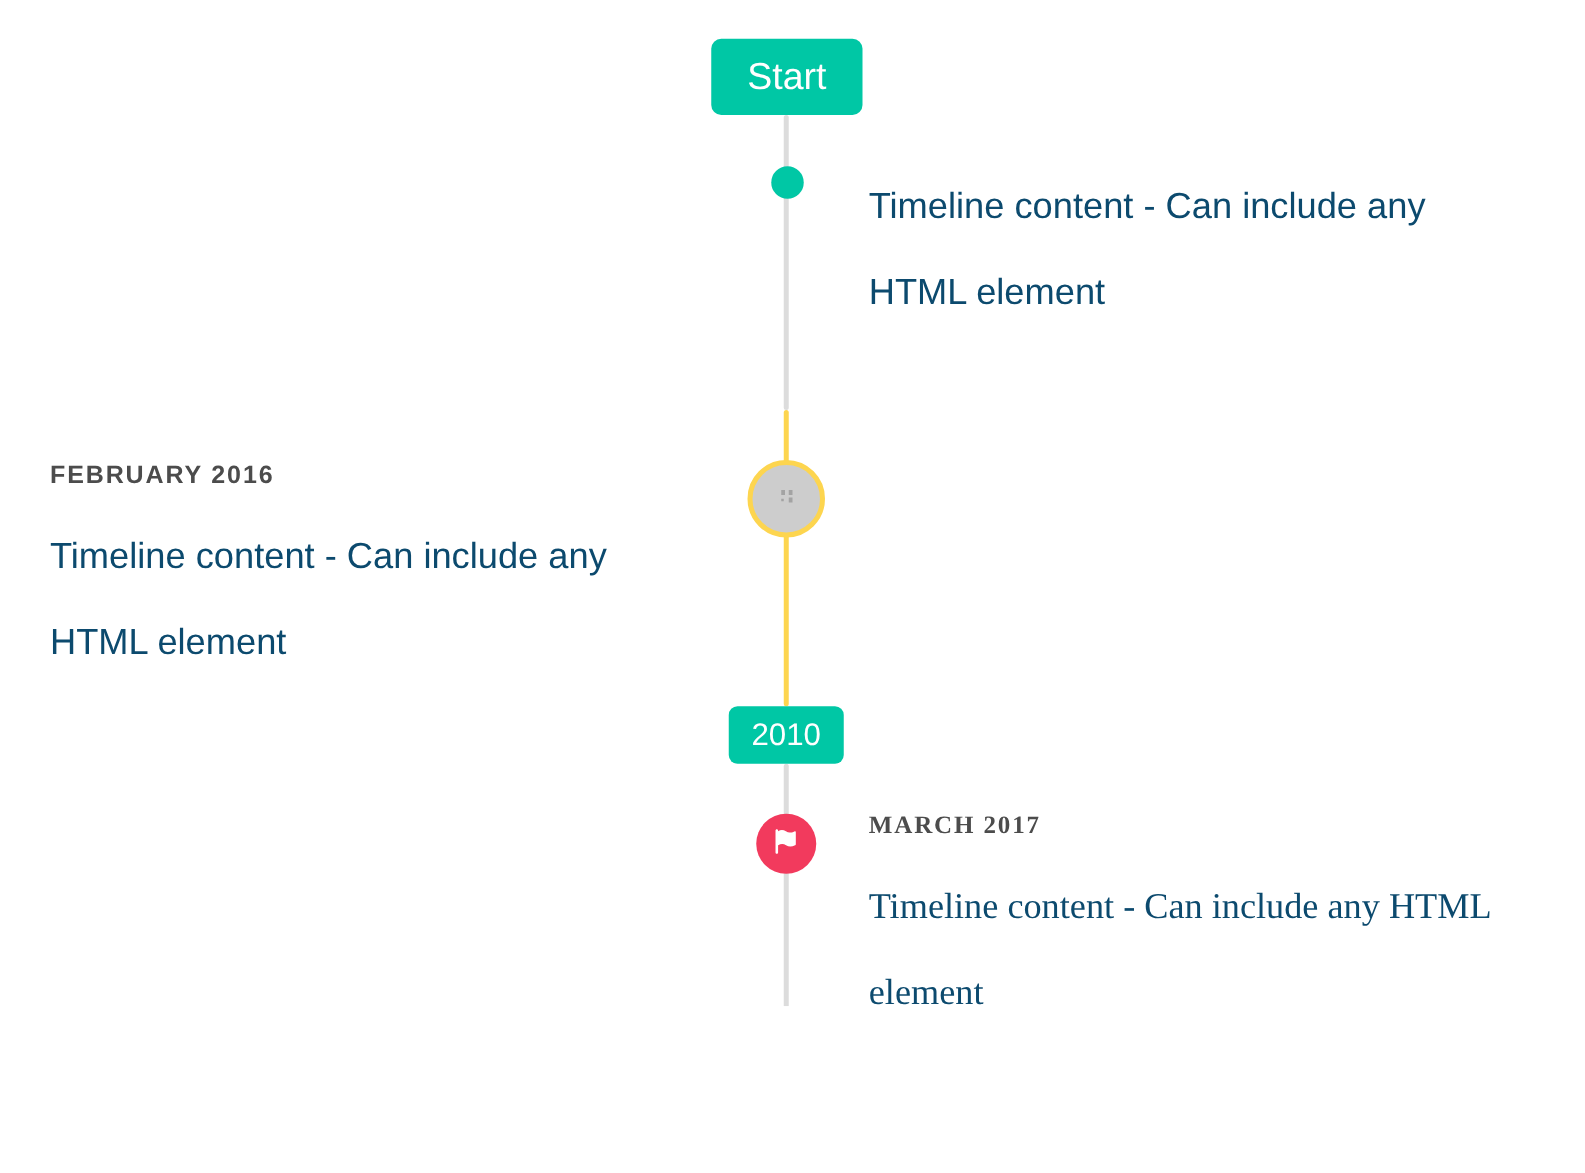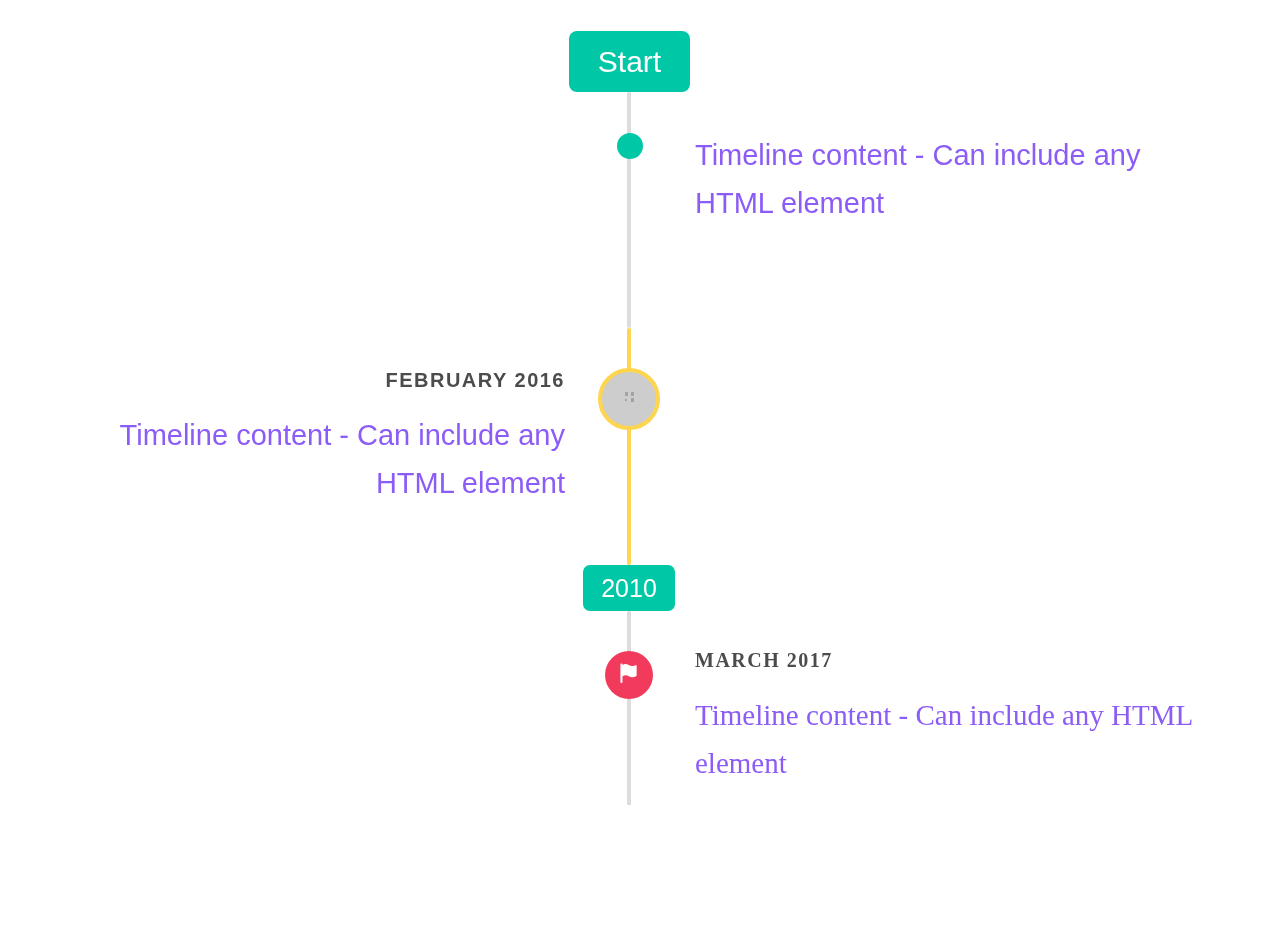--- a/index.html
+++ b/index.html
@@ -71,37 +71,37 @@
     display: flex;
     align-items: center;
     justify-content: center;
   }
   .node-flag svg { width: 22px; height: 22px; fill: #ffffff; }
   .img-placeholder svg { width: 18px; height: 16px; }
 
   
   .entry { position: absolute; width: 525px; }
   .entry.right { left: 695px; text-align: left; }
-  .entry.left  { right: 703px; text-align: right; }
+  .entry.left  { right: 703px; }
   .entry-jan { top: 131px; }
   .entry-feb { top: 369px; }
   .entry-mar { top: 649px; font-family: Liberation Serif, serif; }
   .date-label {
     font-size: 20px;
     font-weight: 700;
     letter-spacing: 1.5px;
     color: #4c4c4c;
     line-height: 22px;
     margin-bottom: 20px;
   }
   .entry-content {
     font-size: 29px;
     font-weight: 400;
-    color: #8b5cf6;
-    line-height: 48px;
+    color: #0c4a6e;
+    line-height: 69px;
   }
 </style>
 </head>
 <body>
 
 <div class="stage">
 
   <div class="line gray seg-top"></div>
   <div class="line yellow seg-mid"></div>
   <div class="line gray seg-bottom"></div>

